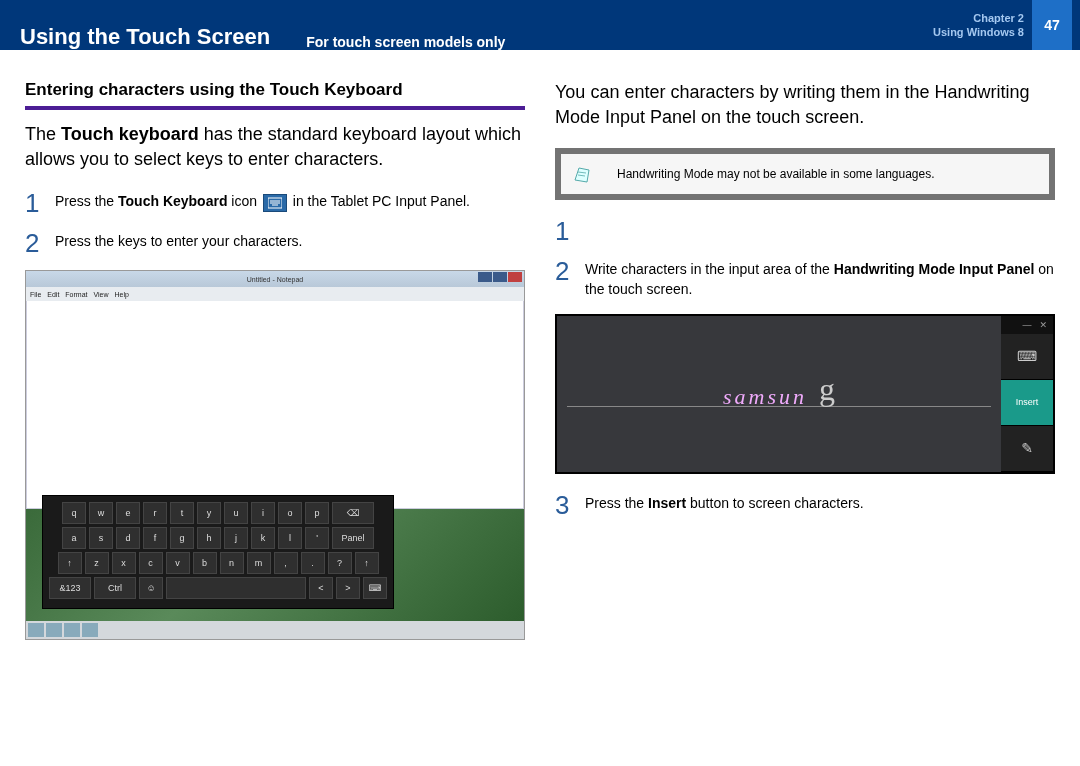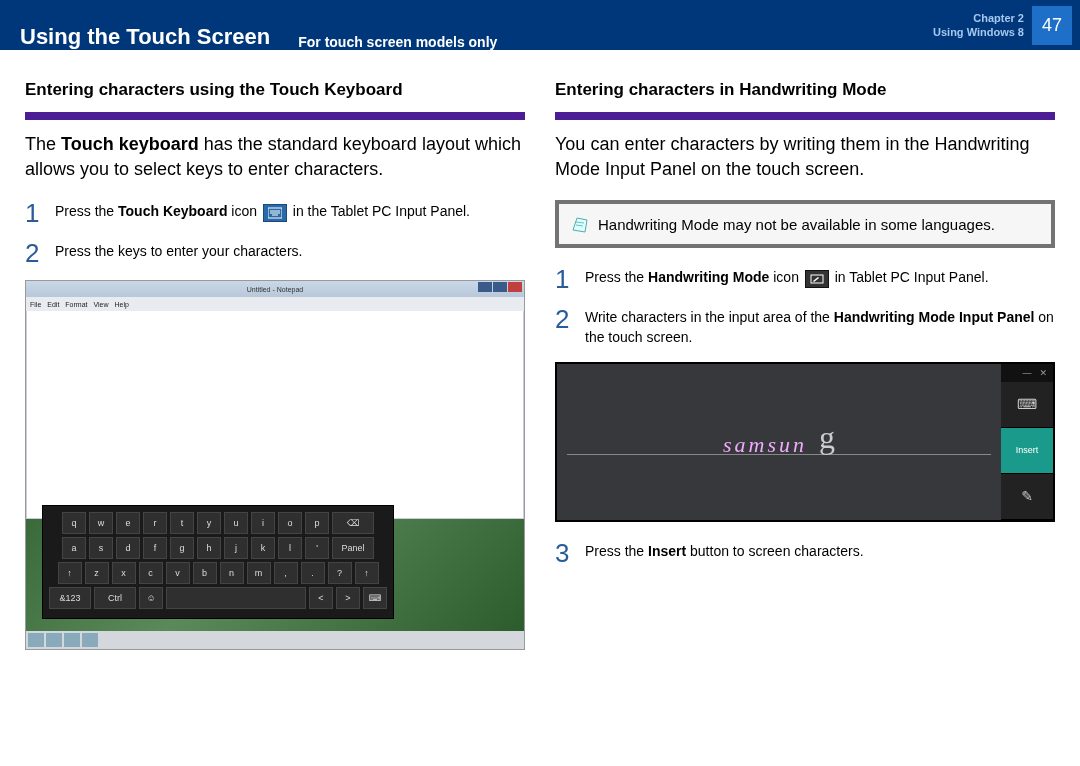--- a/index.html
+++ b/index.html
@@ -1,33 +1,33 @@
 <!DOCTYPE html>
 <html><head>
 <meta charset="utf-8">
 <style>
 * { margin: 0; padding: 0; box-sizing: border-box; }
 body { font-family: "Segoe UI", Arial, sans-serif; background: #fff; width: 1080px; height: 766px; overflow: hidden; }
 .header { background: #00377a; color: #fff; height: 50px; display: flex; align-items: flex-end; padding: 16px 0 0 20px; position: relative; gap: 20px; }
 .header-title { font-size: 22px; font-weight: bold; }
-.header-subtitle { font-size: 14px; font-weight: bold; margin-left: 8px; }
+.header-subtitle { font-size: 14px; font-weight: bold; margin-left: 16px; }
 .header-right { position: absolute; right: 8px; top: 0; display: flex; align-items: center; height: 50px; }
 .chapter-info { text-align: right; font-size: 11px; font-weight: bold; color: #a4c8f0; margin-right: 8px; line-height: 1.3; }
-.page-num { background: #1e6fc7; color: #fff; width: 40px; height: 39px; display: flex; align-items: center; justify-content: center; font-size: 18px; font-weight: normal; }
+.page-num { background: #1e6fc7; color: #fff; width: 40px; height: 50px; display: flex; align-items: center; justify-content: center; font-size: 14px; font-weight: bold; }
 .content { display: flex; padding: 30px 25px 0; gap: 30px; }
 .col { flex: 1; }
-.section-title { font-size: 17px; font-weight: bold; color: #000; border-bottom: 8px solid #4c1d95; padding-bottom: 12px; margin-bottom: 12px; }
+.section-title { font-size: 17px; font-weight: bold; color: #000; border-bottom: 4px solid #4c1d95; padding-bottom: 6px; margin-bottom: 12px; }
 .body-text { font-size: 18px; line-height: 1.4; margin-bottom: 18px; }
 .step { display: flex; margin-bottom: 14px; align-items: flex-start; }
 .step-num { font-size: 26px; font-weight: 300; color: #2a5c99; width: 30px; flex-shrink: 0; line-height: 1; }
 .step-text { font-size: 14px; line-height: 1.4; padding-top: 2px; }
 .inline-icon { display: inline-flex; align-items: center; justify-content: center; width: 24px; height: 18px; background: #2a6aa8; border: 1px solid #1a4a7a; vertical-align: middle; margin: 0 2px; }
 .inline-icon svg { width: 14px; height: 12px; }
 .inline-icon-hw { background: #333; border: 1px solid #111; }
-.note-box { border: 4px solid #737373; background: #f6f6f6; padding: 10px 12px; display: flex; gap: 7px; align-items: center; margin-bottom: 18px; font-size: 15px; }
+.note-box { border: 6px solid #737373; background: #f6f6f6; padding: 10px 12px; display: flex; gap: 24px; align-items: center; margin-bottom: 18px; font-size: 12px; }
 .note-icon { width: 20px; height: 20px; flex-shrink: 0; }
 .screenshot { border: 1px solid #999; margin-top: 10px; width: 100%; }
 .notepad-screenshot { height: 370px; display: flex; flex-direction: column; }
 .np-titlebar { height: 16px; background: linear-gradient(#c8d8e8, #b8c8d8); display: flex; align-items: center; justify-content: center; font-size: 7px; color: #333; position: relative; }
 .np-winbtns { position: absolute; right: 2px; top: 1px; display: flex; gap: 1px; }
 .np-wbtn { width: 14px; height: 10px; background: #3a5a8a; }
 .np-wbtn.close { background: #c04040; }
 .np-menu { height: 14px; background: #e8ecf0; font-size: 7px; padding: 0 4px; display: flex; gap: 6px; align-items: center; color: #222; }
 .np-body { flex: 1; background: #fff; border: 1px solid #ccd; border-top: none; }
 .np-desktop { height: 130px; background: linear-gradient(135deg, #3a6a3a, #5a8a5a 40%, #2a5a2a); position: relative; display: flex; align-items: flex-end; }
@@ -165,41 +165,32 @@
           <div class="tb-app"></div>
           <div class="tb-app"></div>
           <div class="tb-app"></div>
           <div class="tb-app"></div>
         </div>
       </div>
     </div>
   </div>
 
   <div class="col">
-    <div class="section-title">Entering characters in Handwriting Mode</div>
     <p class="body-text">You can enter characters by writing them in the Handwriting Mode Input Panel on the touch screen.</p>
 
     <div class="note-box">
       <svg class="note-icon" viewBox="0 0 20 20">
           <path d="M2 16 L6 4 L16 6 L14 18 Z" fill="#dff" stroke="#5aa" stroke-width="1"></path>
           <path d="M5 8 L13 9 M5 11 L12 12" stroke="#5aa" stroke-width="0.8"></path>
         </svg>
       <span>Handwriting Mode may not be available in some languages.</span>
     </div>
 
     <div class="step">
       <div class="step-num">1</div>
-      <div class="step-text">
-        <span>Press the </span><b>Handwriting Mode</b><span> icon </span><span class="inline-icon inline-icon-hw">
-            <svg viewBox="0 0 14 10">
-              <rect x="1" y="1" width="12" height="8" fill="none" stroke="#fff" stroke-width="1"></rect>
-              <path d="M3 7 L8 3 L9 4 L4 8 Z" fill="#fff"></path>
-            </svg>
-          </span><span> in Tablet PC Input Panel.</span>
-      </div>
     </div>
 
     <div class="step">
       <div class="step-num">2</div>
       <div class="step-text">
         <span>Write characters in the input area of the </span><b>Handwriting Mode Input Panel</b><span> on the touch screen.</span>
       </div>
     </div>
 
     <div class="hw-panel">

